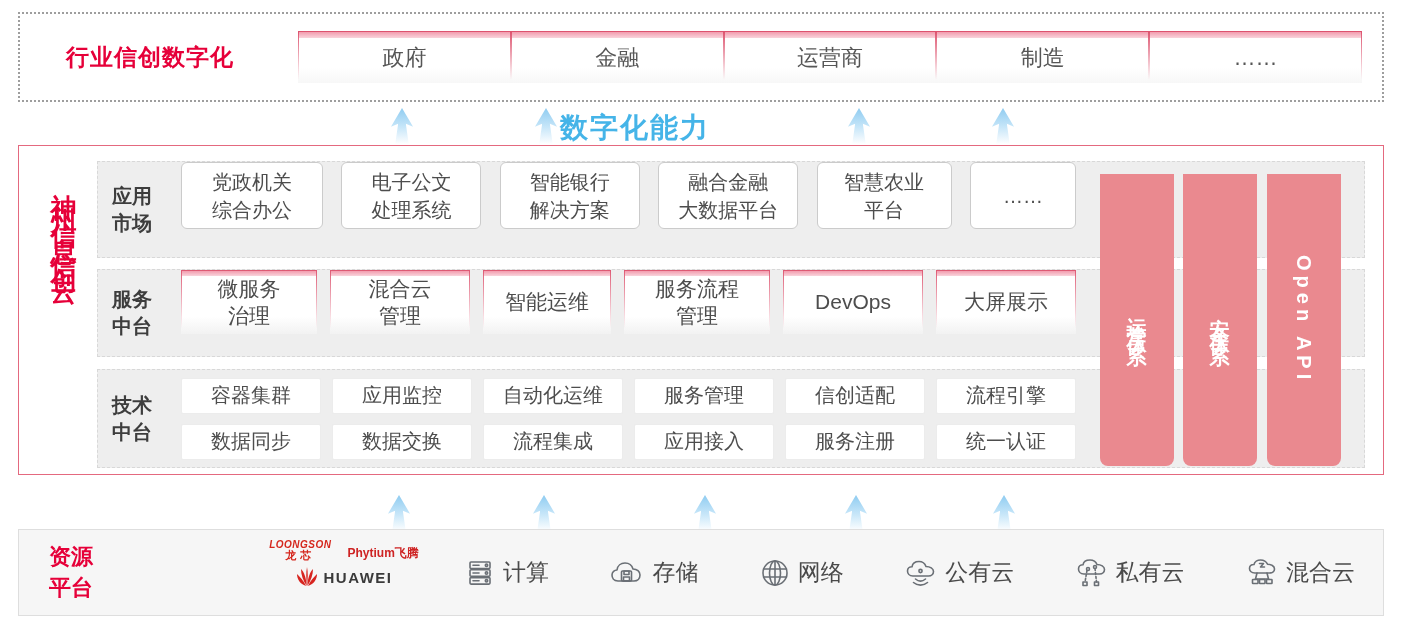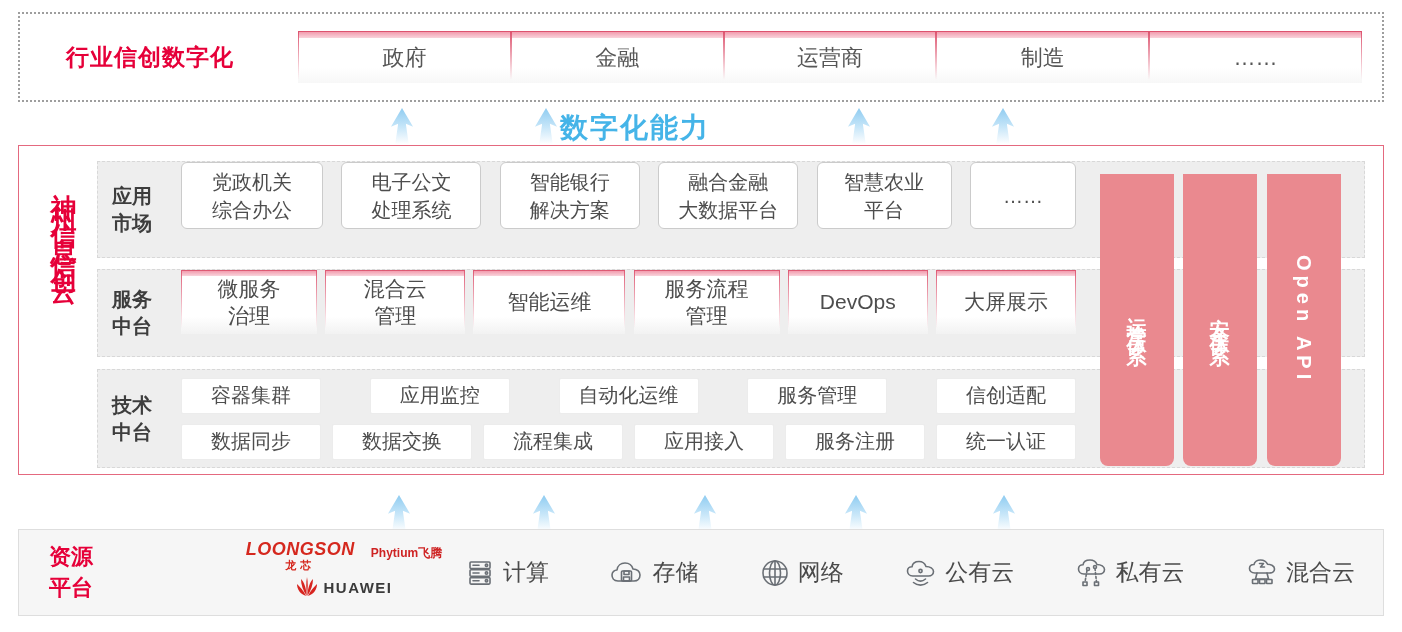--- a/index.html
+++ b/index.html
@@ -65,21 +65,21 @@
     letter-spacing:9px; line-height:1; }
   .pillar-1 { left:1081px; } .pillar-2 { left:1164px; } .pillar-3 { left:1248px; }
 
   
   .bottom-panel { position:absolute; left:18px; top:529px; width:1366px; height:87px;
     background:#f6f6f6; border:1px solid #dedede; }
   .bottom-title { position:absolute; left:30px; top:0; bottom:0; display:flex; align-items:center;
     font-size:22px; font-weight:bold; color:#e60039; line-height:1.4; }
   .vendors { position:absolute; left:200px; top:9px; width:250px; text-align:center; }
   .vendor-row1 { display:flex; justify-content:center; align-items:flex-start; gap:16px; }
-  .loongson-name { font-size:18px; font-weight:900; font-style:italic; color:#d5281e; letter-spacing:.5px;text-align:center; }
+  .loongson-name { font-size:10px; font-weight:900; font-style:italic; color:#d5281e; letter-spacing:.5px;text-align:center; }
   .loongson-sub { font-size:11px; font-weight:bold; color:#d5281e; letter-spacing:4px; margin-top:-2px; }
   .phytium { font-size:12px; font-weight:bold; color:#ce2323; margin-top:6px; }
   .vendor-row2 { margin-top:4px; display:flex; justify-content:center; align-items:center; gap:6px; }
   .huawei-name { font-size:15px; font-weight:bold; color:#3a3a3a; letter-spacing:1.5px; }
   .resources { position:absolute; left:445px; right:28px; top:0; bottom:0;
     display:flex; justify-content:space-between; align-items:center; }
   .res-item { display:flex; align-items:center; gap:7px; }
   .res-item svg { stroke:#6a6f75; fill:none; stroke-width:1.6; stroke-linecap:round; stroke-linejoin:round; }
   .res-label { font-size:23px; color:#4a4a4a; }
 </style>
@@ -127,38 +127,39 @@
     </div>
 
     <div class="panel panel-2">
       <div class="panel-label pre">服务
 中台</div>
       <div class="chip-zone">
         <div class="chip-svc pre" style="width:136px">微服务
 治理</div>
         <div class="chip-svc pre" style="width:140px">混合云
 管理</div>
-        <div class="chip-svc pre" style="width:152px">智能运维</div>
+        <div class="chip-svc pre" style="width:128px">智能运维</div>
         <div class="chip-svc pre" style="width:146px">服务流程
 管理</div>
         <div class="chip-svc pre" style="width:140px">DevOps</div>
         <div class="chip-svc pre" style="width:140px">大屏展示</div>
       </div>
     </div>
 
     <div class="panel panel-3">
       <div class="panel-label pre">技术
 中台</div>
       <div class="tech-rows">
         <div class="tech-row">
           <div class="chip-tech">容器集群</div>
           <div class="chip-tech">应用监控</div>
           <div class="chip-tech">自动化运维</div>
           <div class="chip-tech">服务管理</div>
           <div class="chip-tech">信创适配</div>
+          <div class="chip-tech">流程引擎</div>
         </div>
         <div class="tech-row">
           <div class="chip-tech">数据同步</div>
           <div class="chip-tech">数据交换</div>
           <div class="chip-tech">流程集成</div>
           <div class="chip-tech">应用接入</div>
           <div class="chip-tech">服务注册</div>
           <div class="chip-tech">统一认证</div>
         </div>
       </div>

